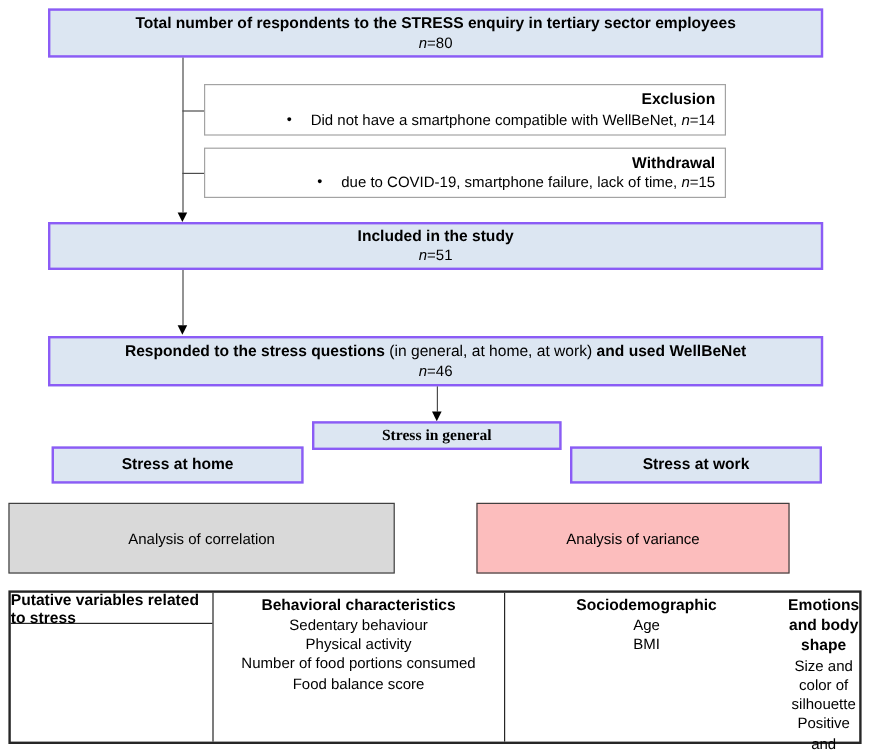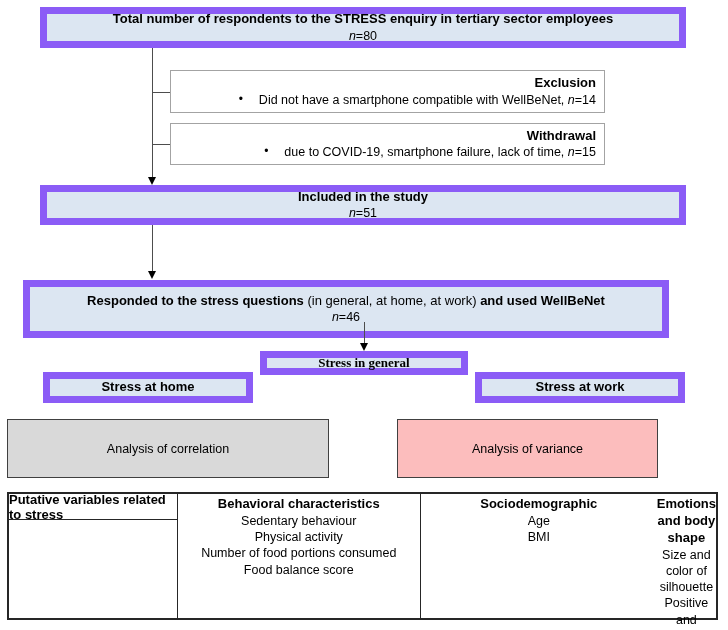--- a/index.html
+++ b/index.html
@@ -2,21 +2,21 @@
 <html><head>
 <meta charset="utf-8">
 <style>
   html,body{margin:0;padding:0;background:#fff;}
   #canvas{
     position:relative;width:728px;height:630px;background:#fff;
     font-family:"Liberation Sans", sans-serif;color:#000;overflow:hidden;
   }
   .box{position:absolute;box-sizing:border-box;display:flex;flex-direction:column;
        justify-content:center;align-items:center;text-align:center;line-height:1.28;}
-  .blue{background:#dce6f2;border:7px solid #8b5cf6;}
+  .blue{background:#dce6f2;border:2px solid #8b5cf6;}
   .plain{background:#ffffff;border:1px solid #a3a3a3;align-items:flex-end;text-align:left;
          justify-content:center;padding:3px 8px;}
   .grayb{background:#d9d9d9;border:1px solid #404040;}
   .pinkb{background:#fcbdbd;border:1px solid #404040;}
   .bold{font-weight:bold;}
   .it{font-style:italic;}
   .fs13{font-size:13px;}
   .fs12{font-size:12.5px;}
   .line-v{position:absolute;width:1px;background:#4d4d4d;}
   .line-h{position:absolute;height:1px;background:#4d4d4d;}
@@ -70,21 +70,21 @@
   </div>
 
   <div class="box blue" style="left:40px;top:185px;width:646px;height:40px;">
     <div class="bold fs13">Included in the study</div>
     <div class="fs12"><span class="it">n</span><span>=51</span></div>
   </div>
 
   <div class="line-v" style="left:152px;top:225px;height:46px;"></div>
   <div class="arrow-down" style="left:148px;top:271px;"></div>
 
-  <div class="box blue" style="left:23px;top:280px;width:646px;height:58px;">
+  <div class="box blue" style="left:40px;top:280px;width:646px;height:42px;">
     <div class="fs13"><span class="bold">Responded to the stress questions </span><span>(in general, at home, at work) </span><span class="bold">and used WellBeNet</span></div>
     <div class="fs12"><span class="it">n</span><span>=46</span></div>
   </div>
 
   <div class="line-v" style="left:364px;top:322px;height:21px;"></div>
   <div class="arrow-down" style="left:360px;top:343px;"></div>
 
   <div class="box blue" style="left:260px;top:351px;width:208px;height:24px;font-family:Liberation Serif, serif;">
     <div class="bold fs13">Stress in general</div>
   </div>

